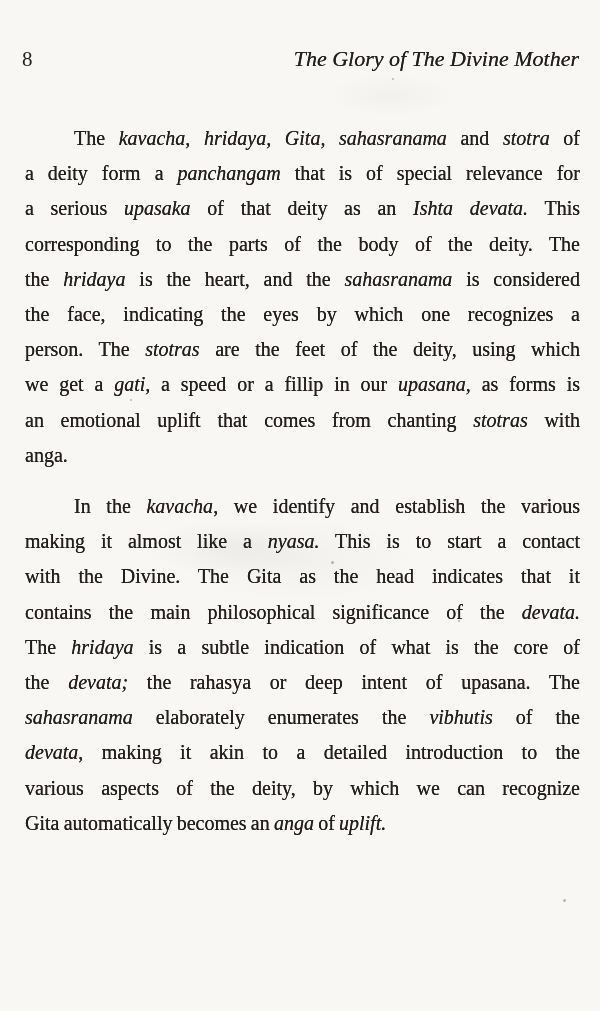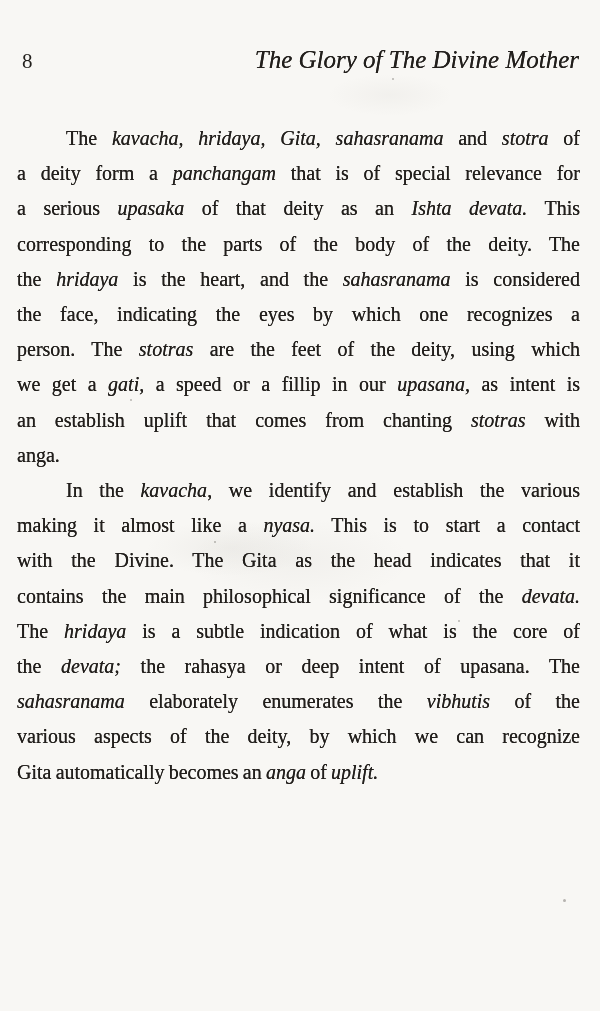--- a/index.html
+++ b/index.html
@@ -29,29 +29,29 @@
     display:flex;
     justify-content:space-between;
     align-items:baseline;
   }
   .page-number{
     font-size:21px;
     letter-spacing:0.5px;
   }
   .running-title{
     font-style:italic;
-    font-size:25px;
+    font-size:22px;
     text-shadow:0 0 0.35px currentColor;
   }
   .body-text{
     position:absolute;
-    top:121px;left:17px;right:20px;
+    top:121px;left:25px;right:20px;
   }
   .para{margin:0;}
-  .para + .para{}
+  .para + .para{margin-top:16px;}
   .line{
     font-size:20px;
     line-height:35.2px;
     text-align:justify;
     text-align-last:justify;
     word-spacing:-0.8px;
     text-shadow:0 0 0.35px currentColor;
     white-space:normal;
   }
   .line.first{text-indent:49px;}
@@ -75,32 +75,33 @@
 
   <div class="body-text">
     <div class="para">
         <div class="line first"><span>The </span><i>kavacha, hridaya, Gita, sahasranama</i><span> and </span><i>stotra</i><span> of</span></div>
         <div class="line"><span>a deity form a </span><i>panchangam</i><span> that is of special relevance for</span></div>
         <div class="line"><span>a serious </span><i>upasaka</i><span> of that deity as an </span><i>Ishta devata.</i><span> This</span></div>
         <div class="line"><span>corresponding to the parts of the body of the deity. The</span></div>
         <div class="line"><span>the </span><i>hridaya</i><span> is the heart, and the </span><i>sahasranama</i><span> is considered</span></div>
         <div class="line"><span>the face, indicating the eyes by which one recognizes a</span></div>
         <div class="line"><span>person. The </span><i>stotras</i><span> are the feet of the deity, using which</span></div>
-        <div class="line"><span>we get a </span><i>gati,</i><span> a speed or a fillip in our </span><i>upasana,</i><span> as intent is</span></div>
-        <div class="line"><span>an establish uplift that comes from chanting </span><i>stotras</i><span> with</span></div>
+        <div class="line"><span>we get a </span><i>gati,</i><span> a speed or a fillip in our </span><i>upasana,</i><span> as forms is</span></div>
+        <div class="line"><span>an emotional uplift that comes from chanting </span><i>stotras</i><span> with</span></div>
         <div class="line lastline"><span>anga.</span></div>
       </div>
     <div class="para">
         <div class="line first"><span>In the </span><i>kavacha</i><span>, we identify and establish the various</span></div>
         <div class="line"><span>making it almost like a </span><i>nyasa.</i><span> This is to start a contact</span></div>
         <div class="line"><span>with the Divine. The Gita as the head indicates that it</span></div>
         <div class="line"><span>contains the main philosophical significance of the </span><i>devata.</i></div>
         <div class="line"><span>The </span><i>hridaya</i><span> is a subtle indication of what is the core of</span></div>
         <div class="line"><span>the </span><i>devata;</i><span> the rahasya or deep intent of upasana. The</span></div>
         <div class="line"><i>sahasranama</i><span> elaborately enumerates the </span><i>vibhutis</i><span> of the</span></div>
+        <div class="line"><i>devata</i><span>, making it akin to a detailed introduction to the</span></div>
         <div class="line"><span>various aspects of the deity, by which we can recognize</span></div>
         <div class="line lastline"><span>Gita automatically becomes an </span><i>anga</i><span> of </span><i>uplift.</i></div>
       </div>
   </div>
 
 <div class="speckle" style="left: 331px; top: 561px; width: 3px; height: 3px;"></div>
     <div class="speckle" style="left: 392px; top: 78px; width: 2px; height: 2px;"></div>
     <div class="speckle" style="left: 563px; top: 899px; width: 3px; height: 3px;"></div>
     <div class="speckle" style="left: 214px; top: 541px; width: 2px; height: 2px;"></div>
     <div class="speckle" style="left: 130px; top: 399px; width: 2px; height: 2px;"></div>

